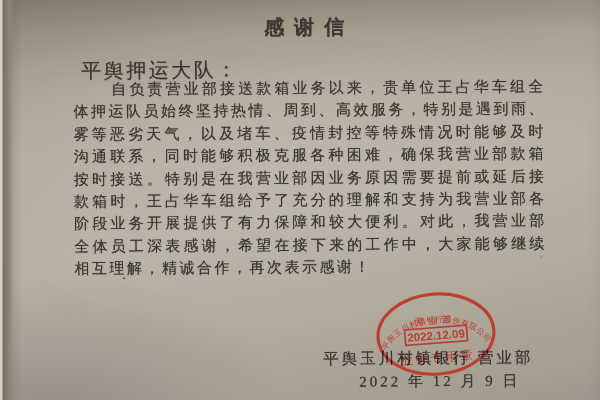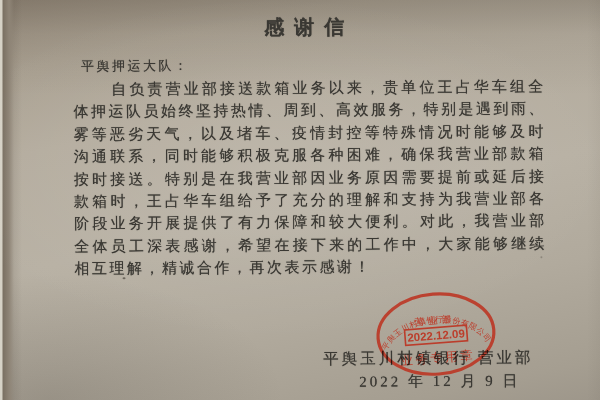--- a/index.html
+++ b/index.html
@@ -23,21 +23,21 @@
     text-shadow: 0 0 0.7px rgba(58,56,51,0.75);
   }
   .content { position: absolute; inset: 0; transform: rotate(-0.4deg); }
   .title {
     position: absolute; top: 14px; left: 0; width: 100%;
     text-align: center; font-size: 20px; font-weight: 700;
     letter-spacing: 10px; text-indent: 10px;
   }
   .salutation {
     position: absolute; top: 56px; left: 82px;
-    font-size: 13px; letter-spacing: 2.5px; white-space: nowrap;
+    font-size: 20px; letter-spacing: 2.5px; white-space: nowrap;
   }
   .bodytext {
     position: absolute; top: 77px; left: 74px; width: 472px;
     font-size: 15px; line-height: 22.4px;
   }
   .bodyline {
     height: 22.4px; letter-spacing: 2px;
     text-align: justify; text-align-last: justify;
     white-space: nowrap;
   }

